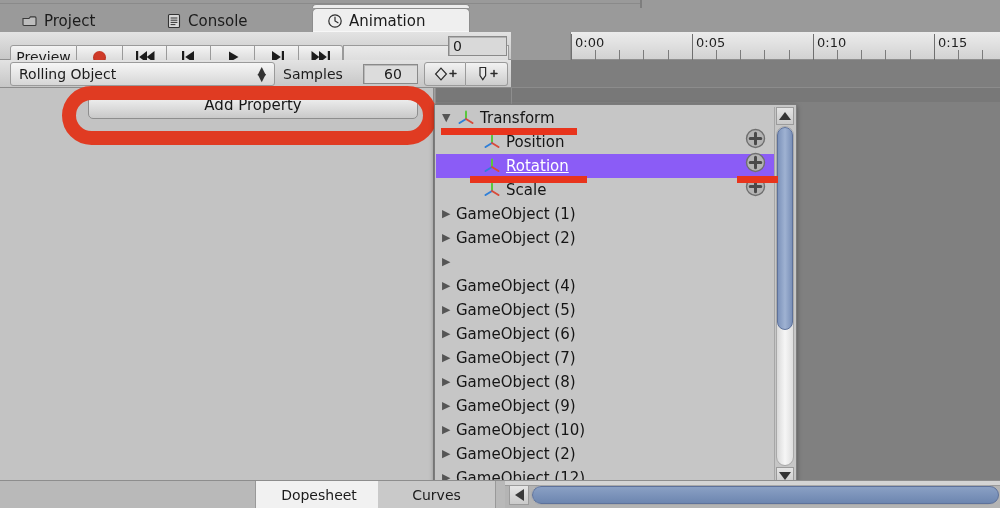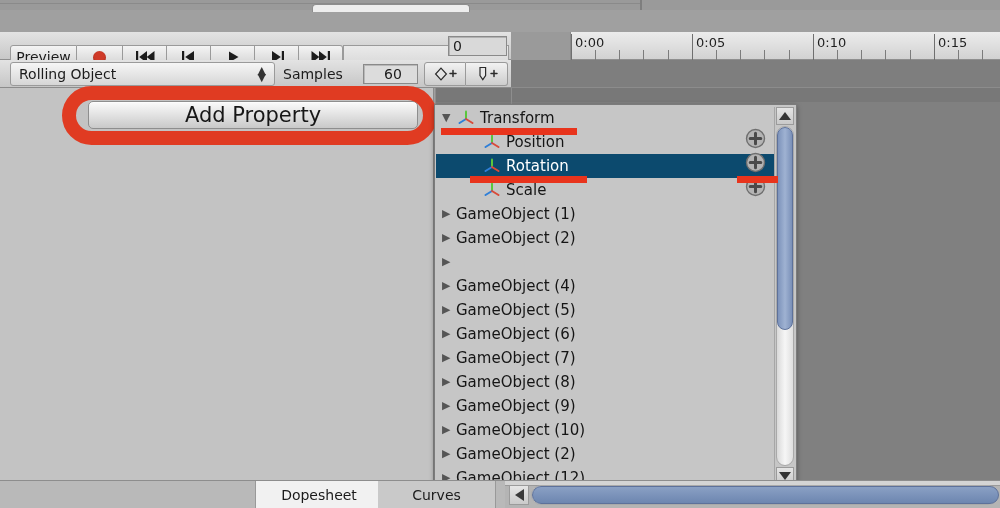--- a/index.html
+++ b/index.html
@@ -95,40 +95,40 @@
   .tb2-dark { position:absolute; left:511px; top:0; width:489px; height:27px; background:#7e7e7e; }
 
   
   .left-panel { position:absolute; left:0; top:88px; width:434px; height:392px; background:#c3c3c3;
                 border-right:1px solid #8a8a8a; }
   .right-canvas { position:absolute; left:435px; top:88px; width:565px; height:392px; background:#808080; }
   .right-canvas .row-dark { position:absolute; left:0; top:0; width:565px; height:14px; background:#787878; }
   .canvas-vline { position:absolute; top:0; width:1px; height:392px; background:#8e8e8e; }
 
   .addprop-btn {
-    position:absolute; left:88px; top:101px; width:330px; height:28px;
+    position:absolute; left:88px; top:91px; width:330px; height:28px;
     background:linear-gradient(#fbfbfb,#c9c9c9);
     border:1px solid #8e8e8e; border-radius:5px;
     display:flex; align-items:center; justify-content:center;
-    font-size:21px; color:#171717;
+    font-size:15px; color:#171717;
     box-shadow: 0 1px 0 rgba(255,255,255,.6) inset;
   }
   .hl-oval {
     position:absolute; left:62px; top:86px; width:375px; height:59px;
     border:14px solid #e03b22; border-radius:34px; background:transparent;
   }
 
   
   .popup { position:absolute; left:434px; top:104px; width:363px; height:382px;
            background:#c6c6c6; border:1px solid #7b7b7b;
            box-shadow: 0 2px 5px rgba(0,0,0,.35); }
   .plist { position:absolute; left:1px; top:1px; width:338px; height:380px; overflow:hidden; }
   .prow { position:relative; height:24px; display:flex; align-items:center;
           font-size:15px; color:#151515; padding-left:6px; }
-  .prow.sel { background:#0c4a6e; color:#fff; }
+  .prow.sel { background:#8b5cf6; color:#fff;text-decoration:underline; }
   .prow .tri { width:14px; flex:0 0 14px; font-size:11px; color:#555; line-height:14px; }
   .prow .tri.down { color:#555; }
   .indent1 { padding-left:6px; }
   .indent2 { padding-left:46px; }
   .prow .gizmo { width:20px; height:20px; flex:0 0 20px; margin-right:4px; }
   .prow .ptxt { white-space:nowrap; }
 
   .plus-col { position:absolute; left:745px; top:128px; width:24px; }
   .plus-btn { width:21px; height:21px; margin-bottom:3px; }
 
@@ -176,20 +176,47 @@
 <body>
 
 <div id="root">
 
   <div class="top-strip">
     <div class="seam"></div>
     <div class="seam2"></div>
     <div class="anim-tab-top"></div>
   </div>
 
+  <div class="tabbar">
+
+    <div class="tab inactive tab-project">
+      <svg class="tabicon" viewBox="0 0 16 16">
+        <path d="M1 5.5h6l1.4-1.6H13a1 1 0 0 1 1 1v6.6a1 1 0 0 1-1 1H2a1 1 0 0 1-1-1z" fill="#bdbdbd" stroke="#3a3a3a" stroke-width="1.1"></path>
+      </svg>
+      <span>Project</span>
+    </div>
+
+    <div class="tab inactive tab-console">
+      <svg class="tabicon" viewBox="0 0 16 16">
+        <rect x="2.5" y="1.5" width="11" height="13" rx="1" fill="#d8d8d8" stroke="#333" stroke-width="1.1"></rect>
+        <g stroke="#333" stroke-width="1" stroke-linecap="round">
+          <path d="M5 5h6M5 7.2h6M5 9.4h6M5 11.6h4"></path>
+        </g>
+      </svg>
+      <span>Console</span>
+    </div>
+
+    <div class="tab active tab-animation">
+      <svg class="tabicon" viewBox="0 0 16 16">
+        <circle cx="8" cy="8" r="6.2" fill="#efefef" stroke="#2e2e2e" stroke-width="1.2"></circle>
+        <path d="M8 4.2V8l3 1.8" stroke="#2e2e2e" stroke-width="1.2" fill="none" stroke-linecap="round"></path>
+      </svg>
+      <span>Animation</span>
+    </div>
+  </div>
 
   <div class="toolbar1">
     <div class="tb-seg tb-preview">
       <span>Preview</span>
     </div>
 
     <div class="tb-seg tb-record">
       <span class="record-dot"></span>
     </div>
 

